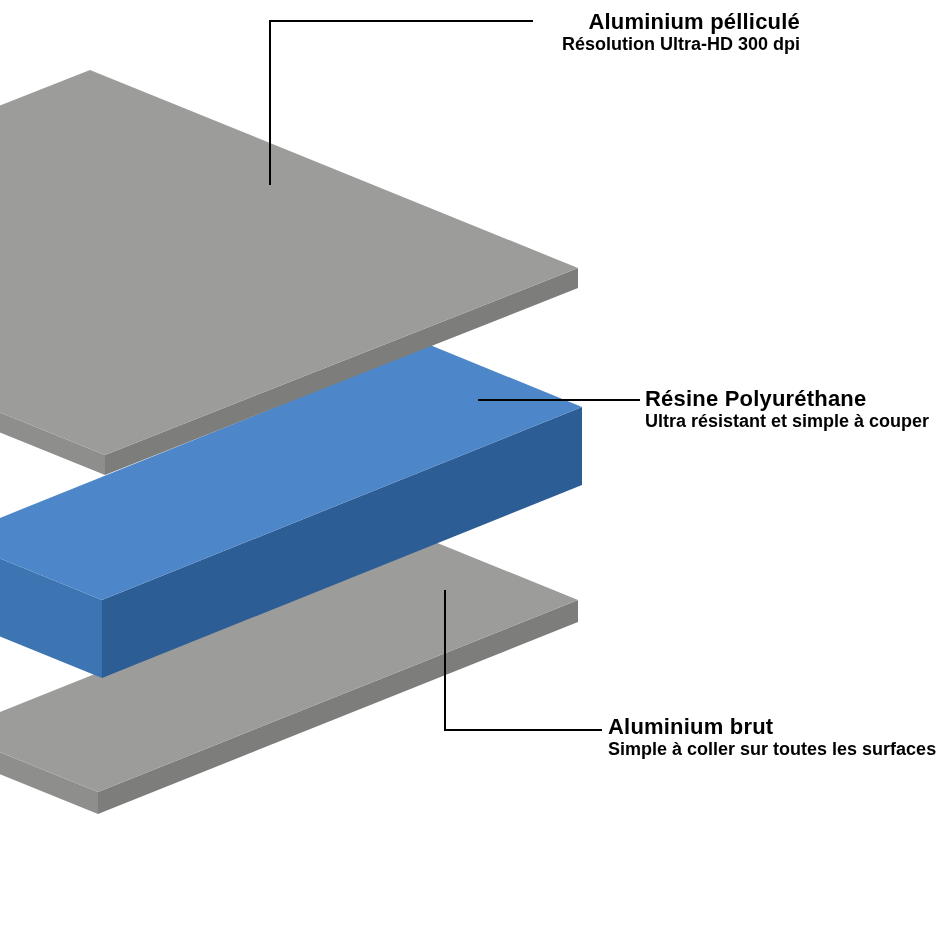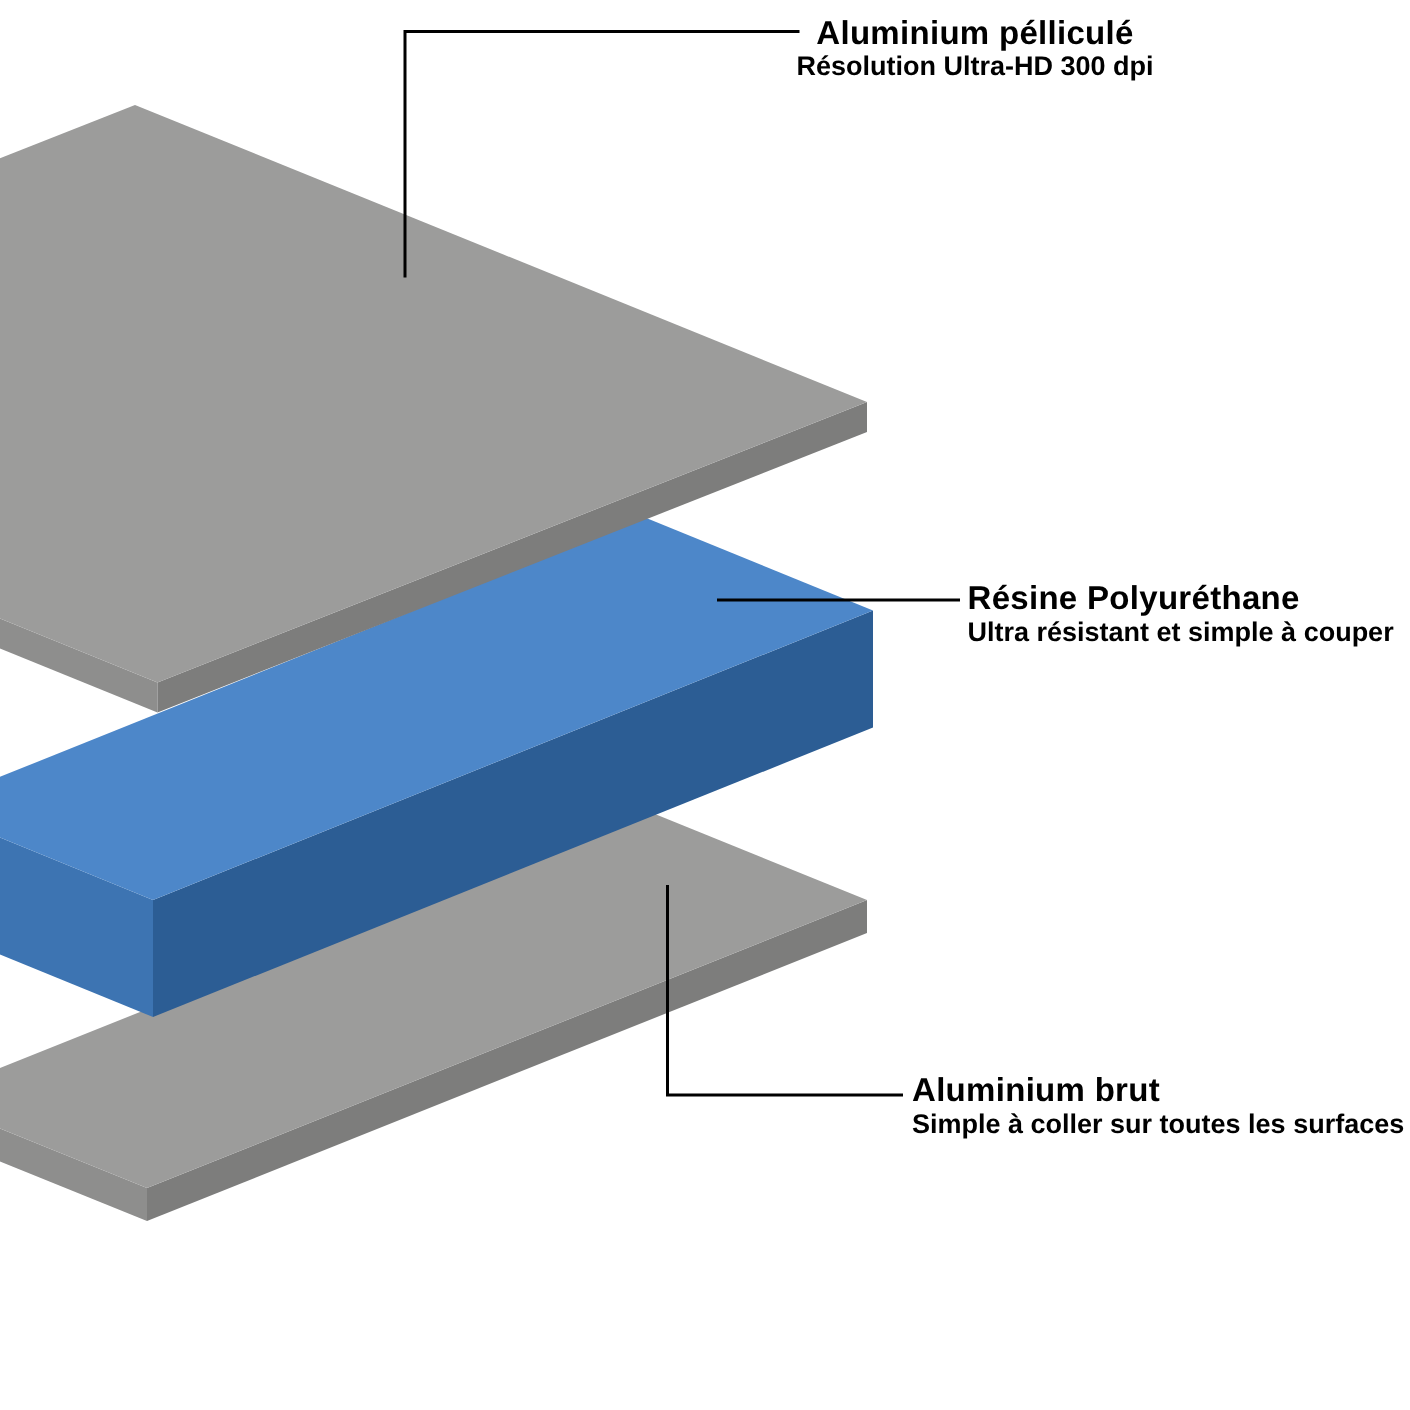--- a/index.html
+++ b/index.html
@@ -30,21 +30,21 @@
     line-height: 1.15;
     letter-spacing: 0.2px;
     white-space: nowrap;
   }
   .label .subtitle {
     font-size: 18px;
     font-weight: bold;
     line-height: 1.2;
     white-space: nowrap;
   }
-  .label.centered { text-align: center; }
+  .label.centered { text-align: right; }
   .label.leftal   { text-align: left; }
 </style>
 </head>
 <body>
 
 <div class="stage">
 
   <svg width="940" height="940" viewBox="0 0 940 940">
 
     <g>

